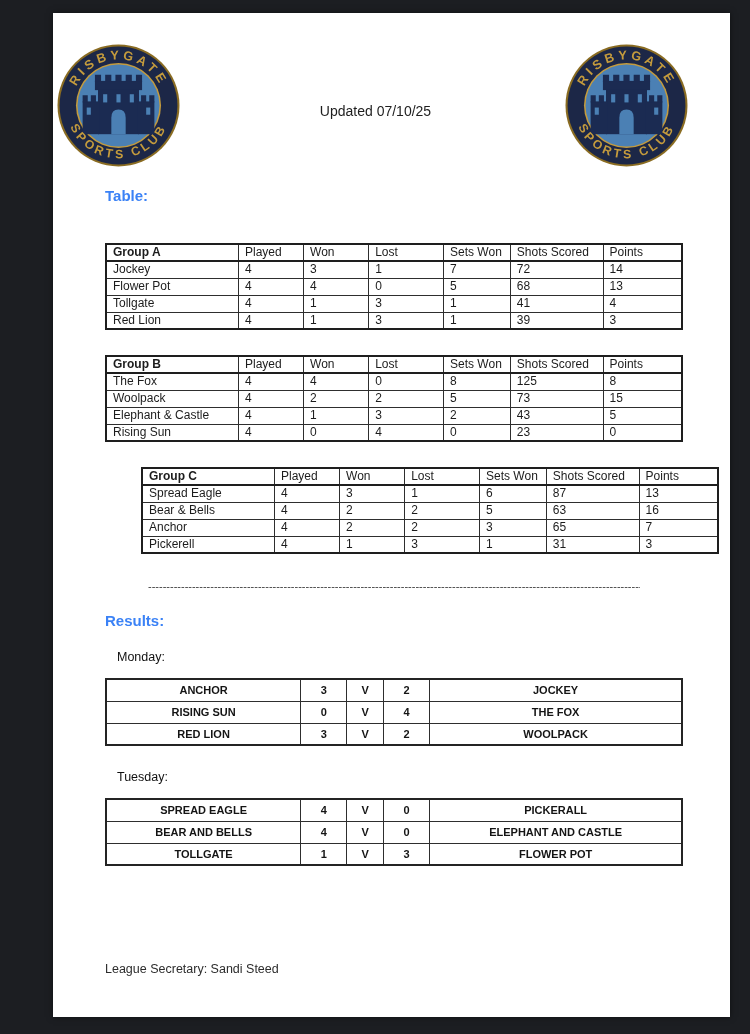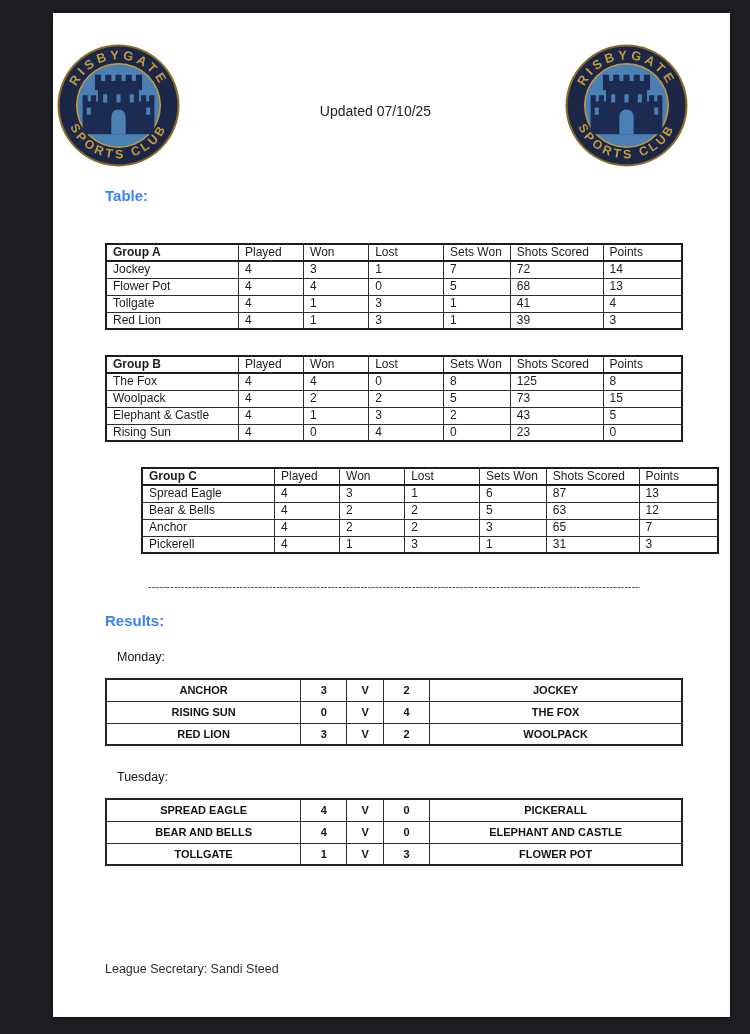--- a/index.html
+++ b/index.html
@@ -284,21 +284,21 @@
       <td>87</td>
       <td>13</td>
     </tr>
     <tr>
       <td>Bear &amp; Bells</td>
       <td>4</td>
       <td>2</td>
       <td>2</td>
       <td>5</td>
       <td>63</td>
-      <td>12</td>
+      <td>16</td>
     </tr>
     <tr>
       <td>Anchor</td>
       <td>4</td>
       <td>2</td>
       <td>2</td>
       <td>3</td>
       <td>65</td>
       <td>7</td>
     </tr>

